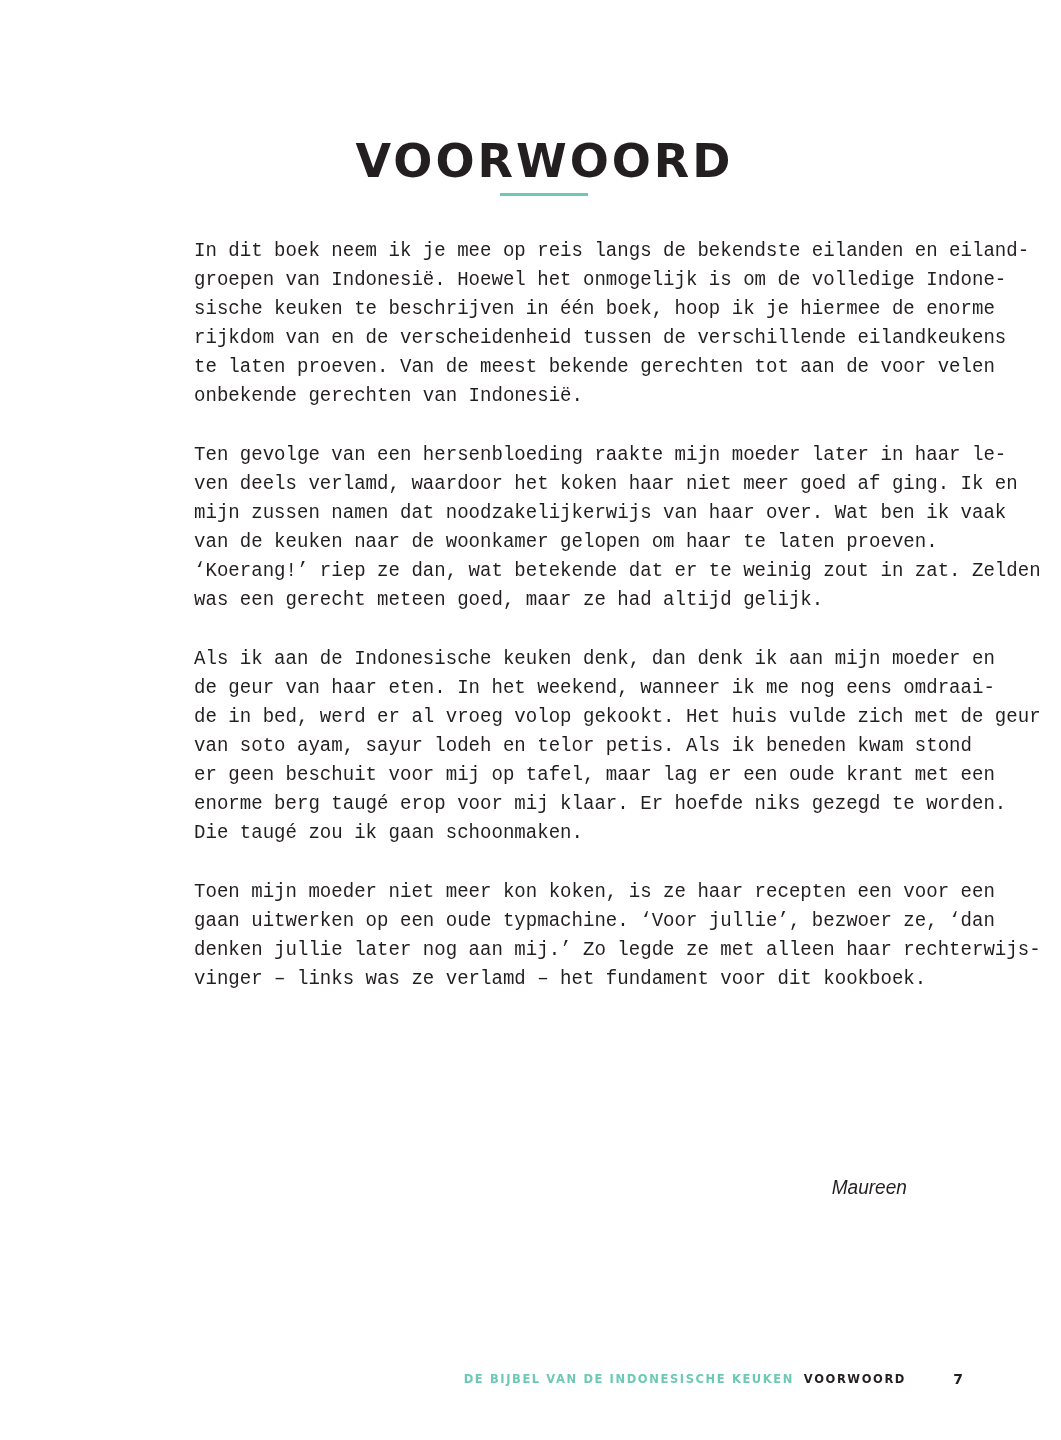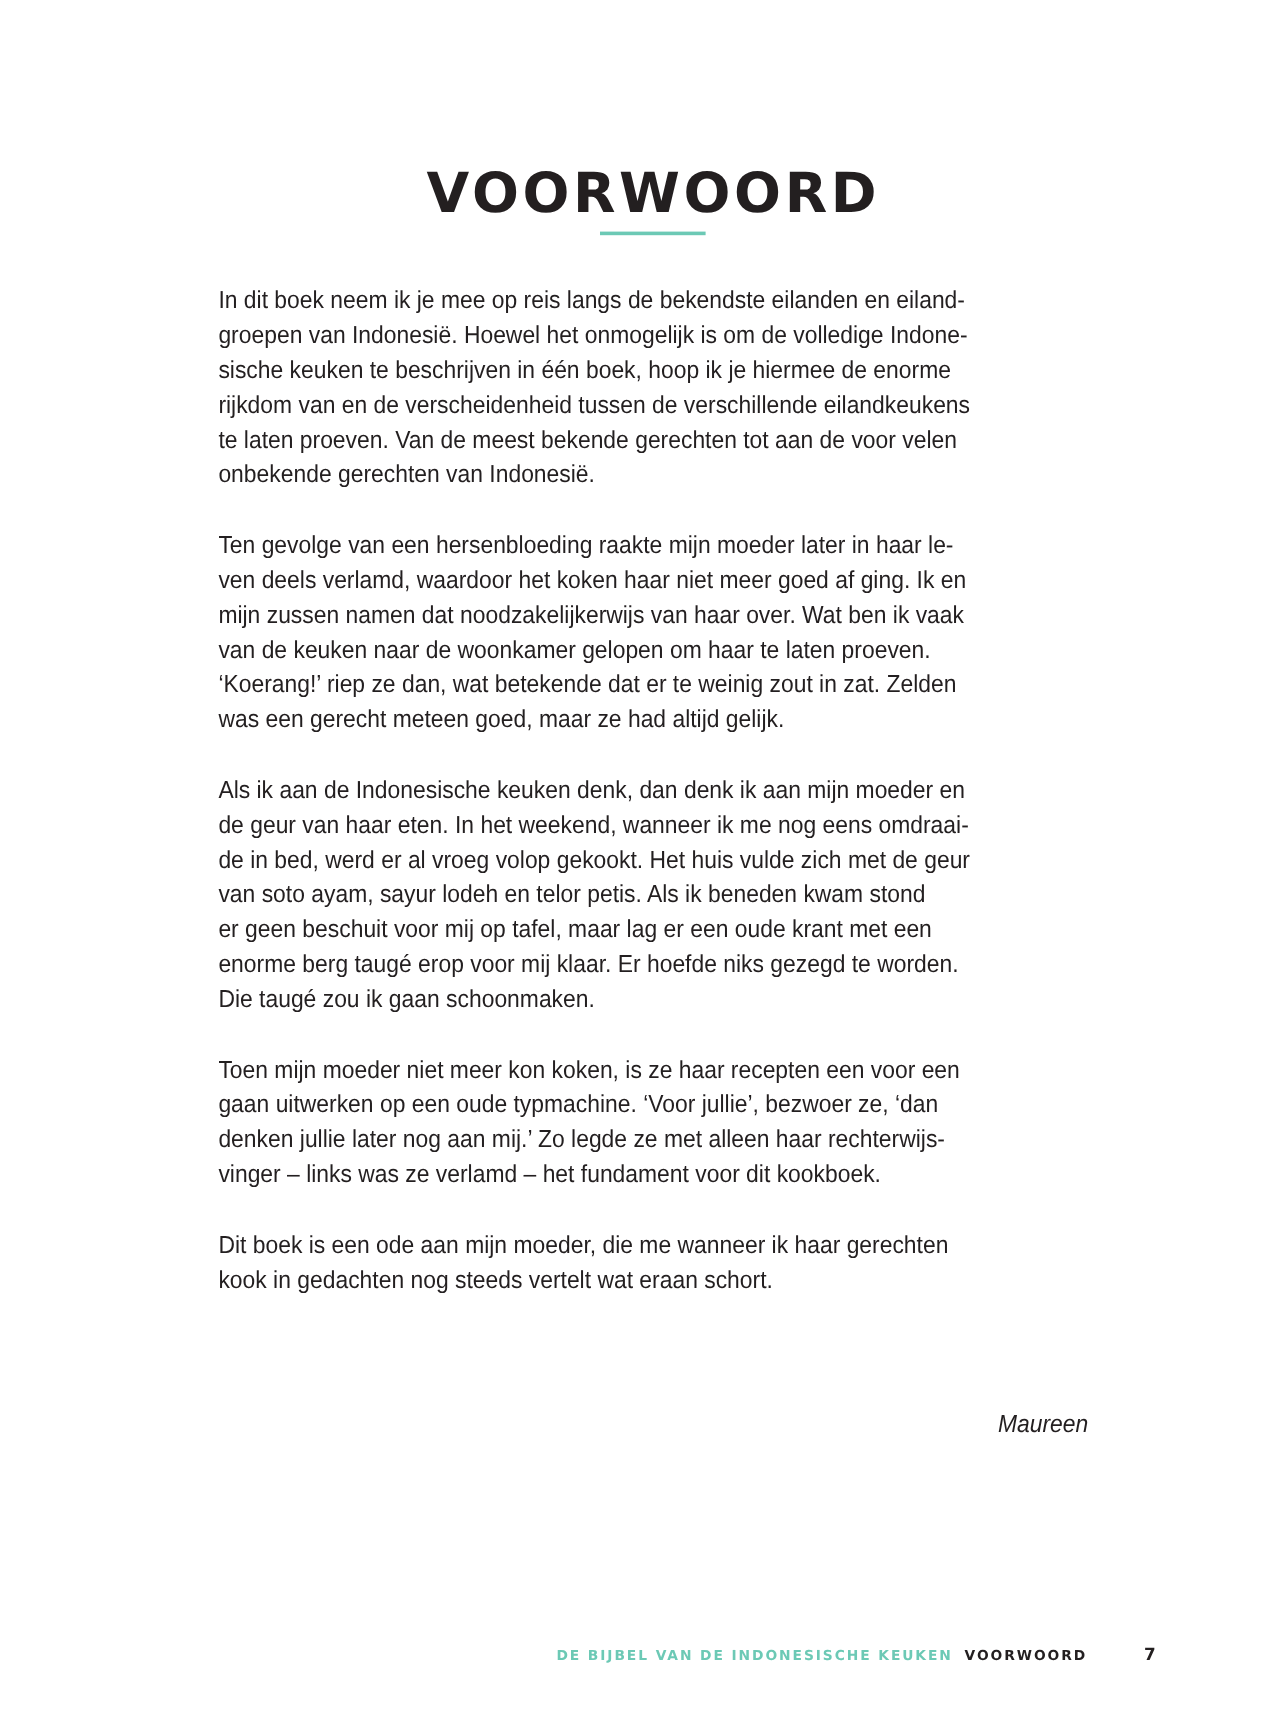--- a/index.html
+++ b/index.html
@@ -7,22 +7,22 @@
   .title {
     position: absolute; top: 100px; left: 0; width: 1089px; text-align: center;
     font-family: "DejaVu Sans", sans-serif; font-weight: bold; font-size: 46px;
     letter-spacing: 3px; color: #231f20; line-height: 60px;
   }
   .rule {
     position: absolute; top: 193px; left: 500px; width: 88px; height: 3px;
     background: #6cc9b5;
   }
   .body {
-    position: absolute; top: 236px; left: 182px; width: 740px;
-    font-family: Liberation Sans, sans-serif; font-size: 20.5px; color: #231f20;
+    position: absolute; top: 236px; left: 194px; width: 740px;
+    font-family: Liberation Mono, monospace; font-size: 20.5px; color: #231f20;
   }
   .para { margin: 0 0 30px 0; }
   .line { display: block; height: 29px; line-height: 29px; white-space: nowrap;
           transform: scaleX(0.93); transform-origin: left center; }
   .signature {
     position: absolute; top: 1172px; right: 154px;
     font-family: "Liberation Sans", sans-serif; font-style: italic; font-size: 20.5px;
     color: #231f20; line-height: 29px; transform: scaleX(0.93); transform-origin: right center;
   }
   .footer {
@@ -65,24 +65,20 @@
     <span class="line">er geen beschuit voor mij op tafel, maar lag er een oude krant met een</span>
     <span class="line">enorme berg taugé erop voor mij klaar. Er hoefde niks gezegd te worden.</span>
     <span class="line">Die taugé zou ik gaan schoonmaken.</span>
   </p>
   <p class="para">
     <span class="line">Toen mijn moeder niet meer kon koken, is ze haar recepten een voor een</span>
     <span class="line">gaan uitwerken op een oude typmachine. ‘Voor jullie’, bezwoer ze, ‘dan</span>
     <span class="line">denken jullie later nog aan mij.’ Zo legde ze met alleen haar rechterwijs-</span>
     <span class="line">vinger – links was ze verlamd – het fundament voor dit kookboek.</span>
   </p>
-  <p class="para">
-    <span class="line">Dit boek is een ode aan mijn moeder, die me wanneer ik haar gerechten</span>
-    <span class="line">kook in gedachten nog steeds vertelt wat eraan schort.</span>
-  </p>
 </div>
 
 <div class="signature">Maureen</div>
 
 <div class="footer">
   <span class="book">DE BIJBEL VAN DE INDONESISCHE KEUKEN</span>
   <span class="section">VOORWOORD</span>
   <span class="pagenum">7</span>
 </div>
 

